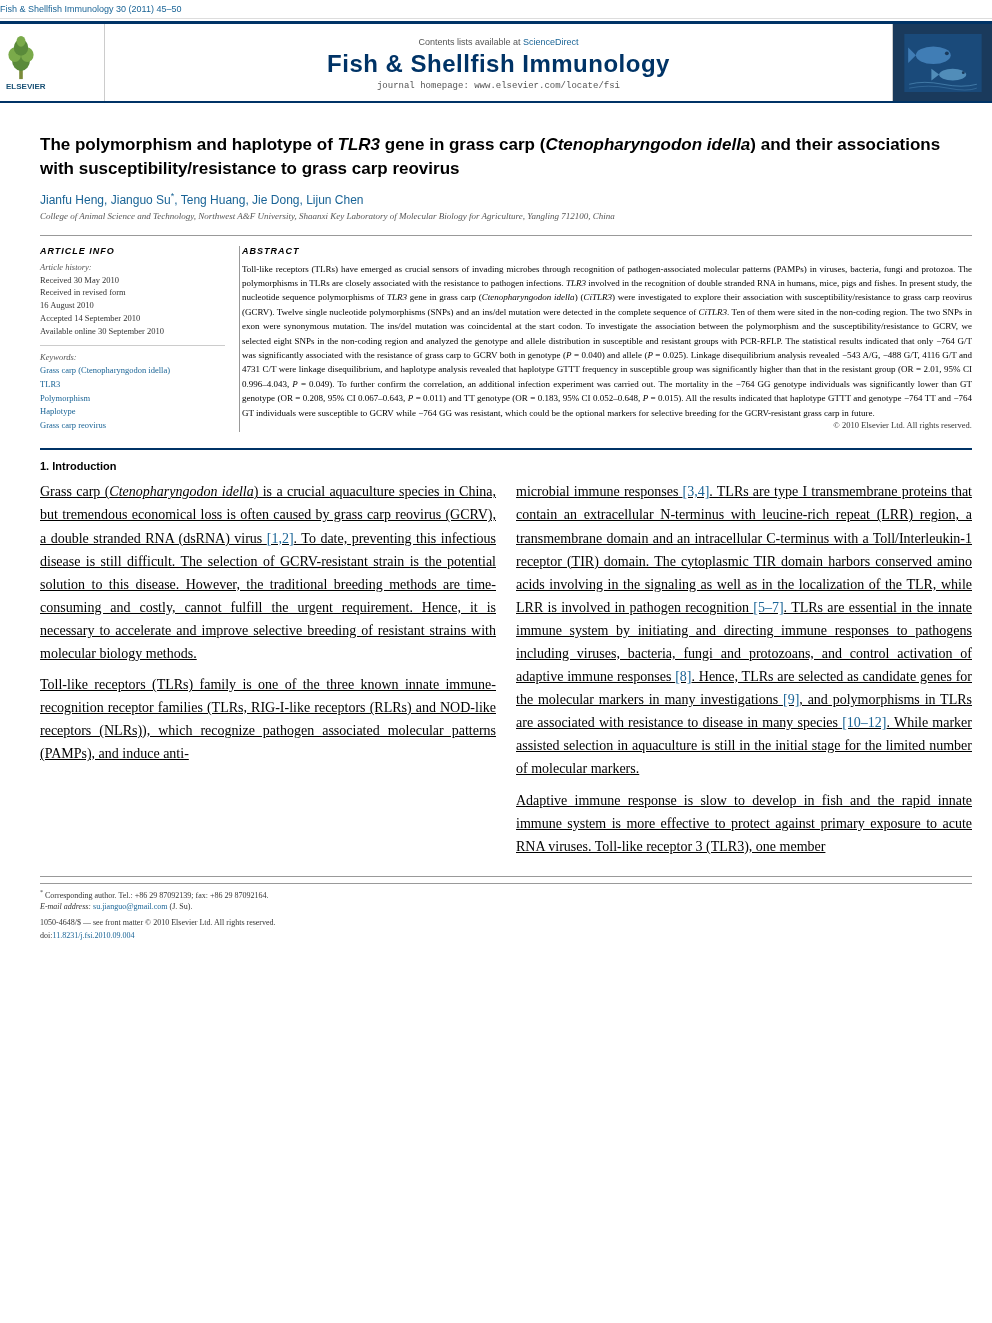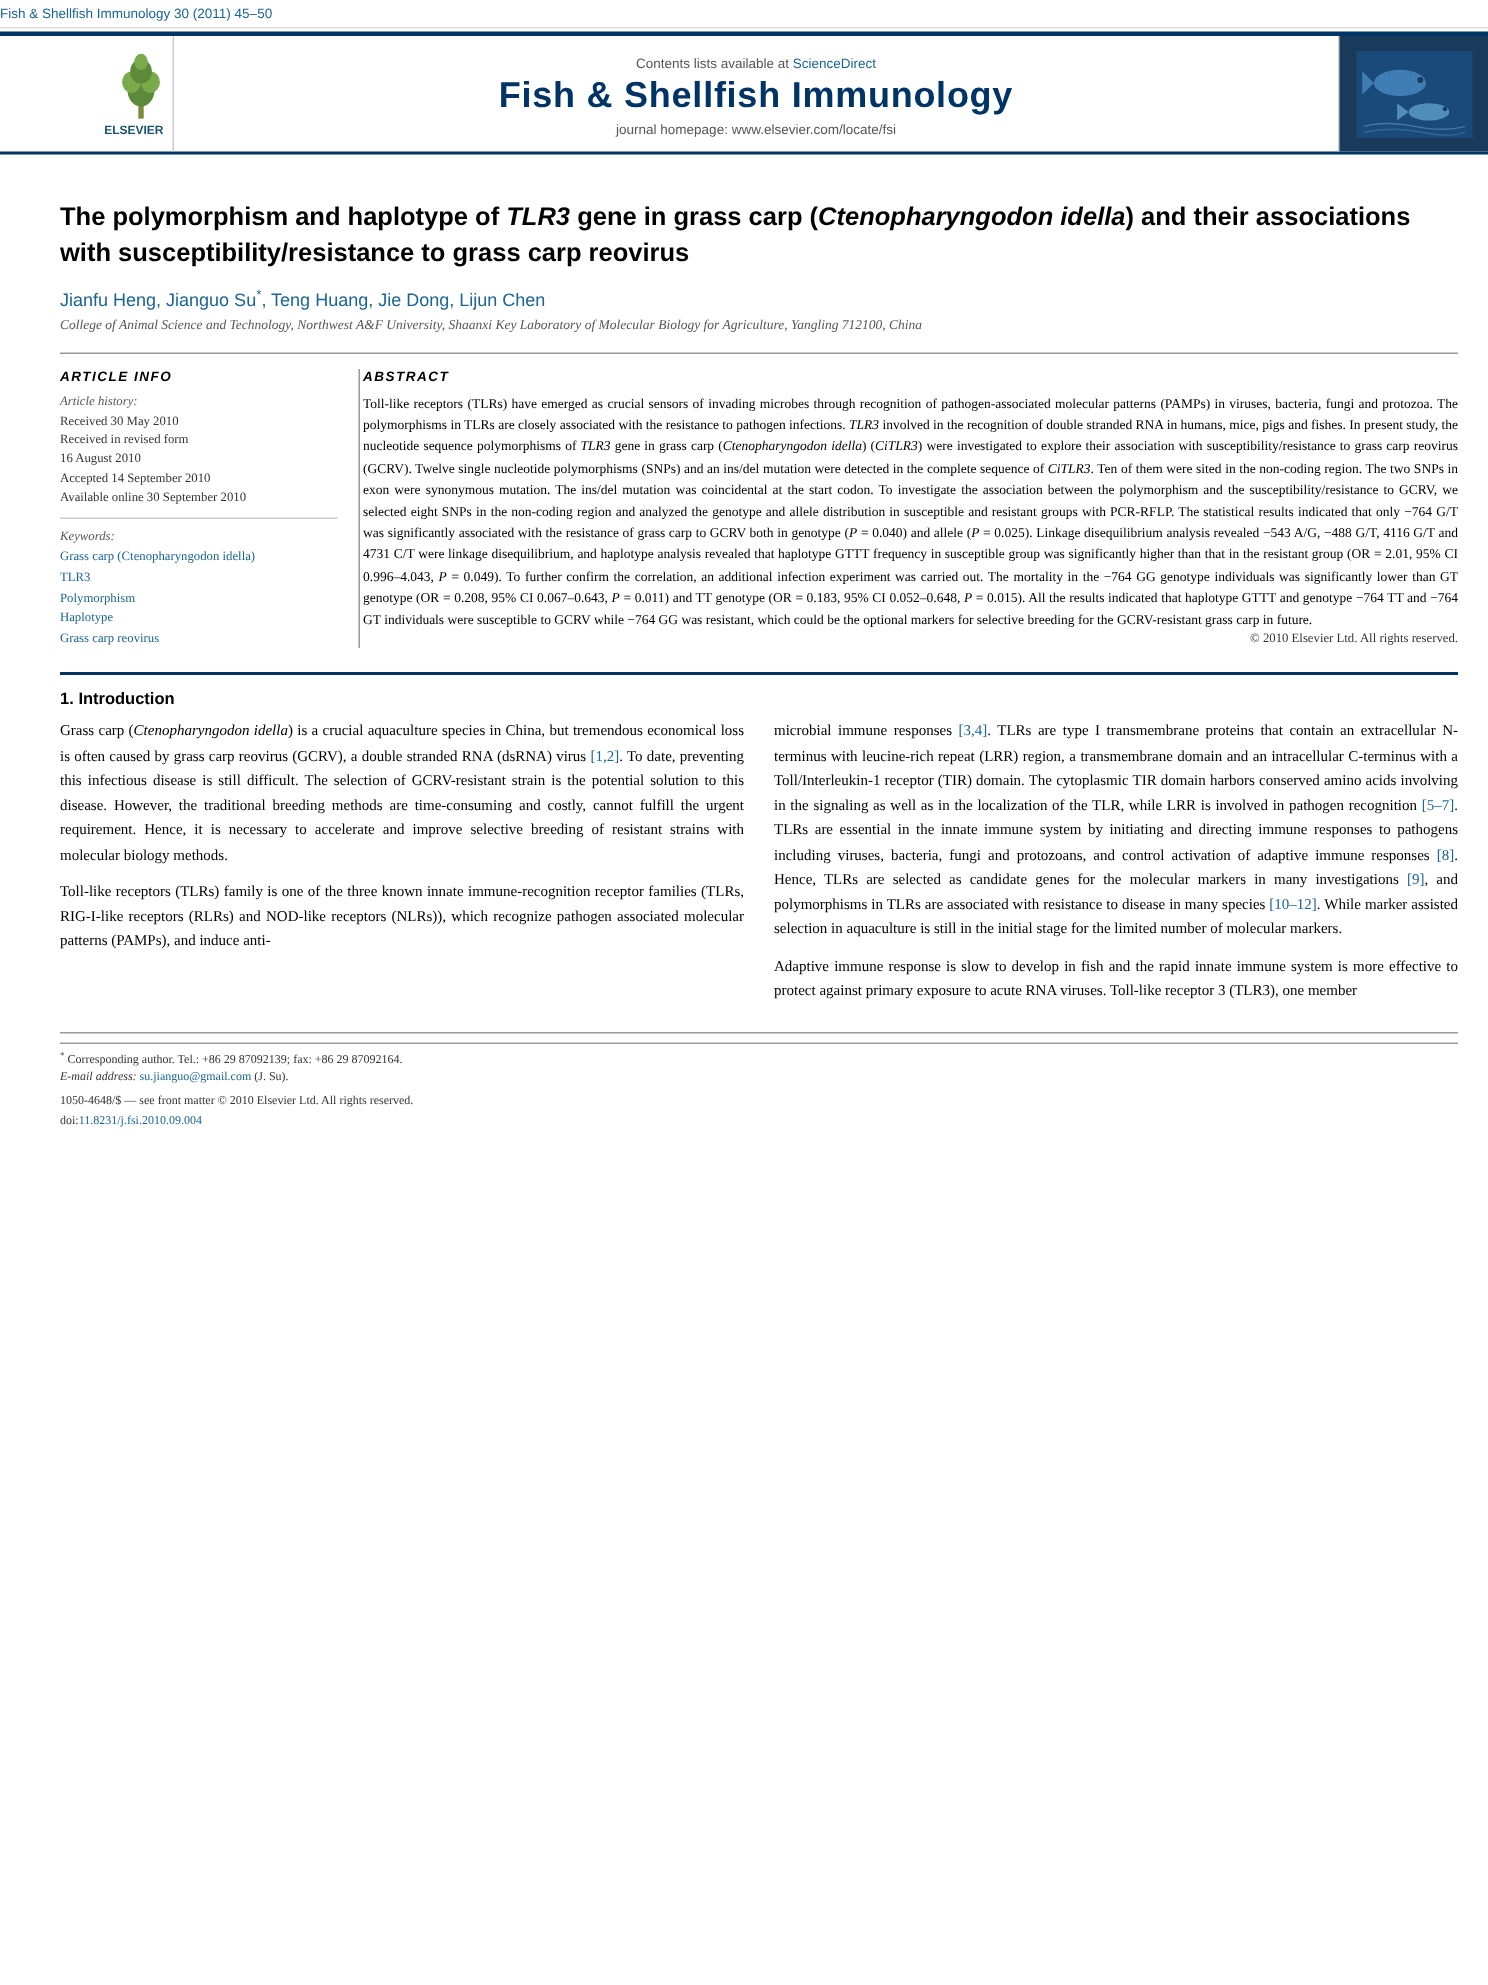--- a/index.html
+++ b/index.html
@@ -164,25 +164,26 @@
 
     
     .body-two-col {
       display: flex;
       gap: 20px;
     }
     .body-col {
       flex: 1;
     }
     .body-text {
-      font-size: 10px;
+      font-size: 14px;
       line-height: 1.65;
       text-align: justify;
       color: #000;
       margin-bottom: 8px;
+      text-decoration: underline;
     }
     .body-text em {
       font-style: italic;
     }
 
     
     .footer-section {
       border-top: 1px solid #999;
       margin-top: 10px;
       padding-top: 6px;
@@ -231,40 +232,40 @@
       padding: 3px 0;
     }
   </style>
 </head>
 <body>
 
 <div class="citation-line">Fish &amp; Shellfish Immunology 30 (2011) 45–50</div>
 
 <div style="display:flex; align-items:stretch; border-top:3px solid #003366; border-bottom:2px solid #003366; margin:0; background:#fff;">
 
-  <div style="width:116px; border-right:1px solid #ccc; display:flex; flex-direction:column; align-items:flex-end; justify-content:center; padding:6px;">
+  <div style="width:105px; border-right:1px solid #ccc; display:flex; flex-direction:column; align-items:flex-start; justify-content:center; padding:6px;">
     <div class="elsevier-logo">
       <svg class="elsevier-tree" viewBox="0 0 30 50" xmlns="http://www.w3.org/2000/svg">
         <rect x="13" y="35" width="4" height="14" fill="#7B8B3A"></rect>
         <ellipse cx="15" cy="28" rx="10" ry="12" fill="#5a8a3a"></ellipse>
         <ellipse cx="8" cy="22" rx="7" ry="8" fill="#7aaa4a"></ellipse>
         <ellipse cx="22" cy="22" rx="7" ry="8" fill="#7aaa4a"></ellipse>
         <ellipse cx="15" cy="14" rx="8" ry="9" fill="#5a8a3a"></ellipse>
         <ellipse cx="15" cy="7" rx="5" ry="6" fill="#7aaa4a"></ellipse>
       </svg>
     </div>
     <div class="elsevier-text" style="font-size:8px;font-weight:bold;color:#1a5276;font-family:Arial,sans-serif;margin-top:2px;">ELSEVIER</div>
   </div>
 
   <div style="flex:1; display:flex; flex-direction:column; align-items:center; justify-content:center; padding:8px 10px;">
     <div class="contents-line">
       Contents lists available at <span class="blue-link">ScienceDirect</span>
     </div>
     <div class="journal-name" style="font-size:24px;font-weight:bold;color:#003366;font-family:Arial,sans-serif;letter-spacing:0.5px;">Fish &amp; Shellfish Immunology</div>
-    <div style="font-size:9px;color:#555;font-family:Liberation Sans, sans-serif;margin-top:3px;">journal homepage: www.elsevier.com/locate/fsi</div>
+    <div style="font-size:9px;color:#555;font-family:Liberation Mono, monospace;margin-top:3px;">journal homepage: www.elsevier.com/locate/fsi</div>
   </div>
 
   <div style="width:100px; border-left:1px solid #ccc; display:flex; align-items:center; justify-content:center; background:#1a3a5c; padding:6px;">
     <div style="width:80px;height:65px;display:flex;align-items:center;justify-content:center;flex-direction:column;">
       <svg viewBox="0 0 80 60" xmlns="http://www.w3.org/2000/svg" width="78" height="58">
         <rect width="80" height="60" fill="#1a4a7a"></rect>
 
         <ellipse cx="30" cy="22" rx="18" ry="9" fill="#4a8ac4" opacity="0.8"></ellipse>
         <polygon points="12,22 4,14 4,30" fill="#4a8ac4" opacity="0.8"></polygon>
         <circle cx="44" cy="20" r="2" fill="#1a3a5c"></circle>

